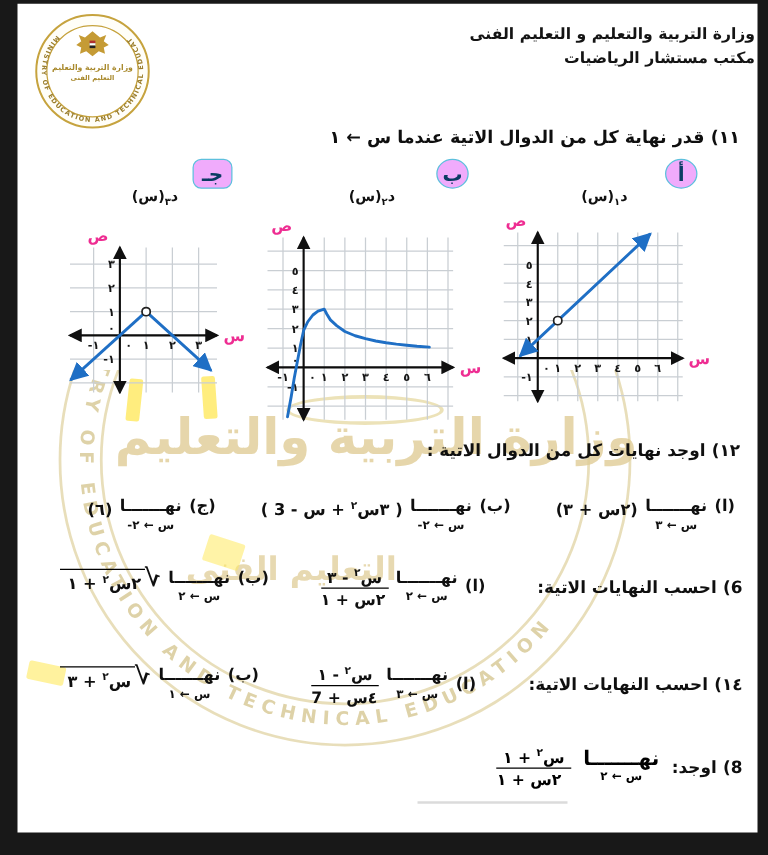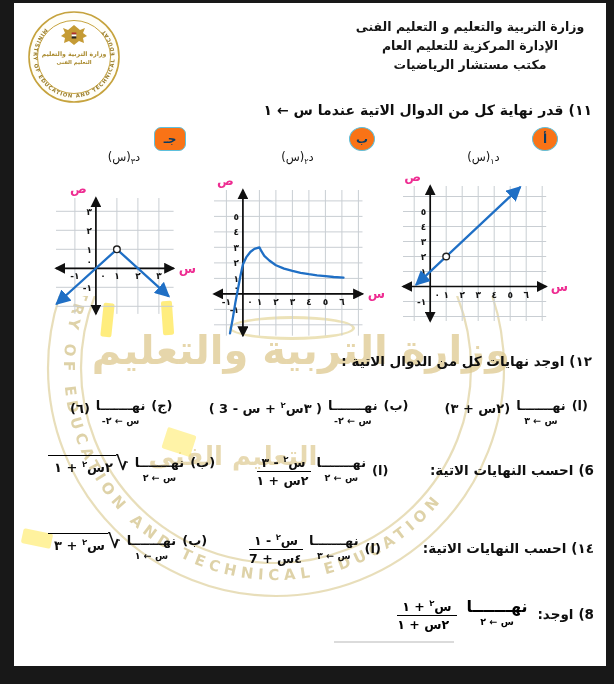--- a/index.html
+++ b/index.html
@@ -24,35 +24,35 @@
   .hl{position:absolute;background:#ffe95e;border-radius:2px}
   .hl-arc{position:absolute;left:215px;top:313px;width:120px;height:18px;border:3px solid #eadfb0;
     border-radius:50%;opacity:.9}
   .scan-line{position:absolute;left:320px;top:638px;width:120px;height:2px;background:#cccccc;opacity:.7}
   
   .logo{position:absolute;left:12px;top:6px;z-index:1}
   .logo-ring{font-size:5.2px;font-weight:bold;letter-spacing:1px;fill:#9a7d2c;font-family:"DejaVu Sans",sans-serif}
   .logo-c1{font-size:6.2px;font-weight:bold;fill:#a98a2e;font-family:"DejaVu Sans",sans-serif}
   .logo-c2{font-size:5.4px;font-weight:bold;fill:#a98a2e;font-family:"DejaVu Sans",sans-serif}
   .header-text{position:absolute;top:14px;left:322px;width:268px;z-index:1;
-    text-align:center;font-size:12.5px;font-weight:bold;line-height:19px;color:#141414}
+    font-size:12.5px;font-weight:bold;line-height:19px;color:#141414}
   
   .qline{position:absolute;right:14px;z-index:1;font-weight:bold;color:#0f0f0f;font-size:13.5px;white-space:nowrap}
   .q11{top:99px;font-size:14px}
   .q12-head{top:350px}
   .q-num{margin-left:5px}
   
   .graphs-row{position:absolute;top:124px;right:8px;left:30px;z-index:1;
     display:flex;justify-content:space-between;align-items:flex-start;padding:0 28px 0 6px}
   .graph-block{display:flex;flex-direction:column;align-items:center}
   .badge{align-self:flex-start;margin:0 12px -2px 0;width:24px;height:22px;
-    border:1.6px solid #5ec0dd;background:#f97316;border-radius:50%;
-    color:#0a3b63;font-weight:bold;font-size:12px;display:flex;align-items:center;justify-content:center}
+    border:1.6px solid #5ec0dd;background:#f0abfc;border-radius:50%;
+    color:#0a3b63;font-weight:bold;font-size:16px;display:flex;align-items:center;justify-content:center}
   .badge.rect{border-radius:7px;width:30px}
-  .graph-title{font-size:11.5px;font-weight:normal;color:#101010;margin-top:1px}
+  .graph-title{font-size:11.5px;font-weight:bold;color:#101010;margin-top:1px}
   .graph-title sub{font-size:8px}
   svg .grid{stroke:#c9ced3;stroke-width:1}
   svg .axis{stroke:#0d0d0d;stroke-width:1.7}
   svg .curve{fill:none;stroke:#1f6fc5;stroke-width:2.3;stroke-linejoin:round;stroke-linecap:round}
   svg .open-pt{fill:#ffffff;stroke:#222222;stroke-width:1.4}
   svg .tick{font:bold 9px "DejaVu Sans",sans-serif;fill:#151515}
   svg .axlab{font:bold 12.5px "DejaVu Sans",sans-serif;fill:#ee2d92}
   
   .q12-items{position:absolute;top:395px;left:56px;right:18px;z-index:1;
     display:flex;justify-content:space-between}
@@ -115,21 +115,20 @@
       <rect x="45.7" y="23.5" width="4.6" height="2" fill="#b03030"></rect>
       <rect x="45.7" y="25.5" width="4.6" height="2" fill="#ffffff" stroke="#999999" stroke-width="0.2"></rect>
       <rect x="45.7" y="27.5" width="4.6" height="2" fill="#222222"></rect>
     </g>
     <text class="logo-c1" x="48" y="47" text-anchor="middle">وزارة التربية والتعليم</text>
     <text class="logo-c2" x="48" y="55" text-anchor="middle">التعليم الفنى</text>
   </svg>
 
   <div class="header-text">
     <div>وزارة التربية والتعليم و التعليم الفنى</div>
-    <div>الإدارة المركزية للتعليم العام</div>
     <div>مكتب مستشار الرياضيات</div>
   </div>
 
   <div class="qline q11">
     <span class="q-num">١١)</span><span>قدر نهاية كل من الدوال الاتية عندما س ← ١</span>
   </div>
 
   <div class="graphs-row" id="graphs-row">
       <div class="graph-block">
         <div class="badge">أ</div>

